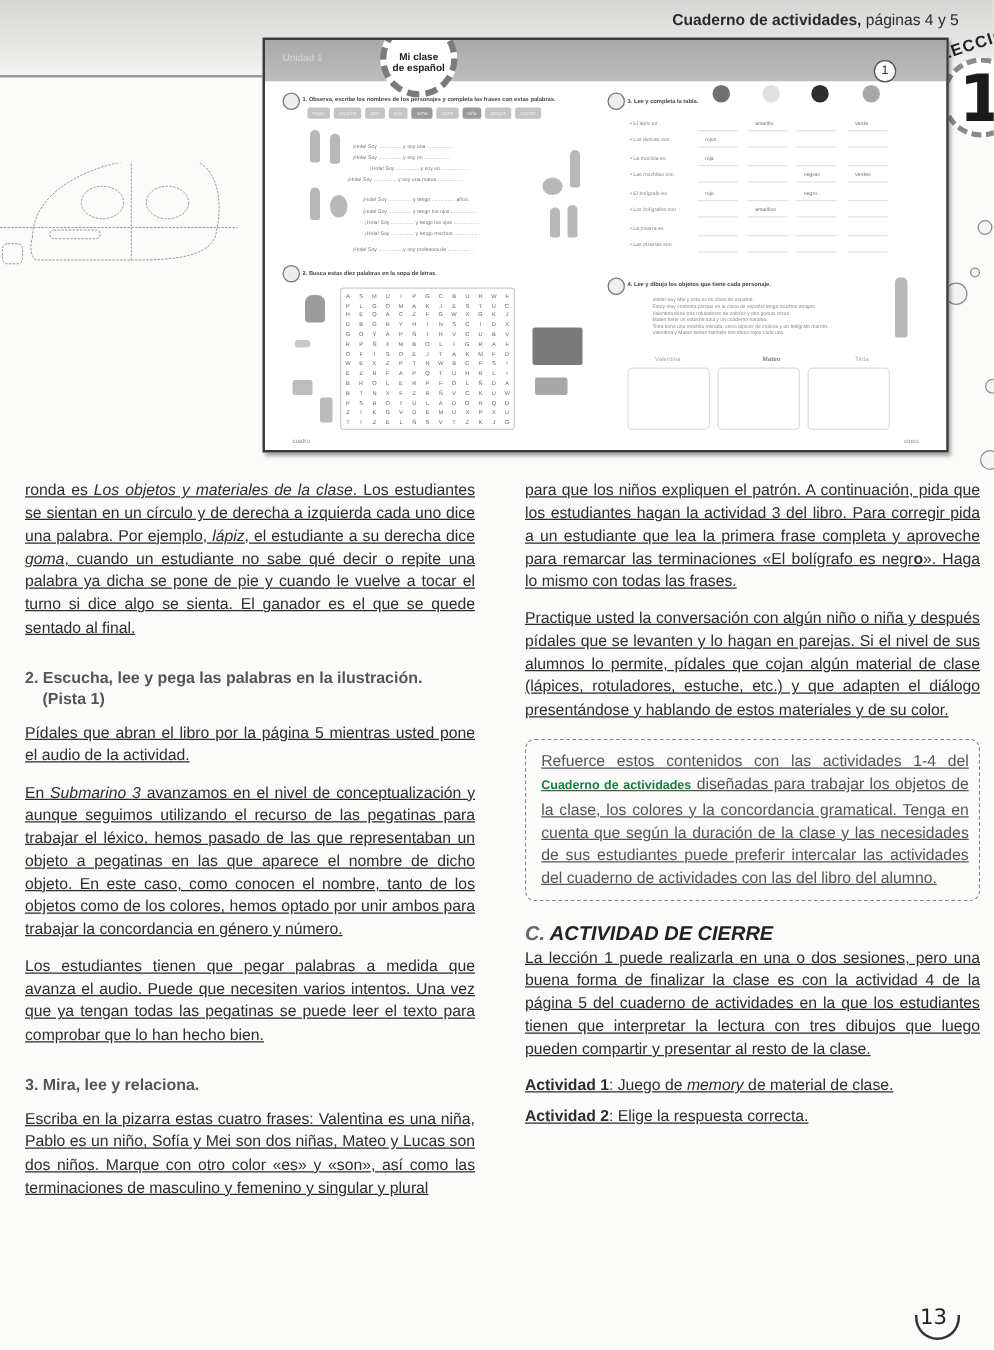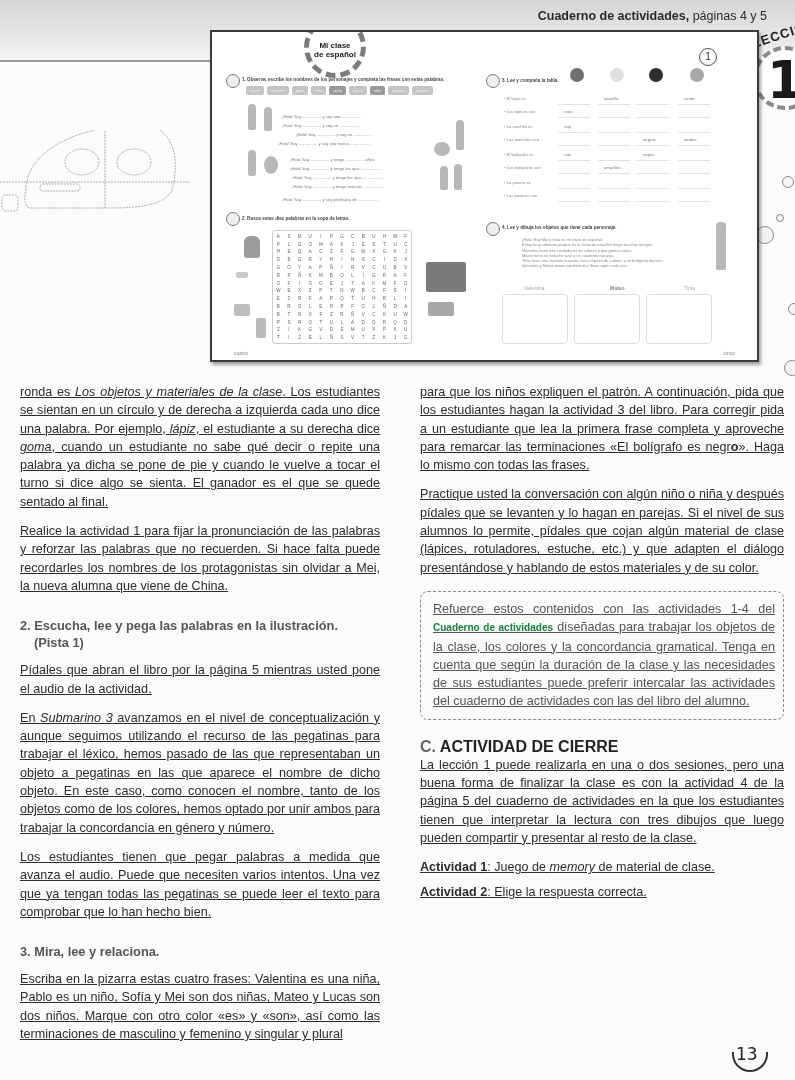--- a/index.html
+++ b/index.html
@@ -95,21 +95,21 @@
   .para {
     font-size: 12.6px; line-height: 18.3px; text-align: justify; margin: 0 0 11px 0; color:#2d2d2d;text-decoration:underline;
   }
   .h-sec { font-size: 12.8px; font-weight: bold; color: #555; margin: 0 0 10px 0; line-height: 17px; }
   .h-sec .indent { padding-left: 14px; display: block; }
   .note-box {
     border: 1.3px dashed #8a8a8a; border-radius: 8px; padding: 8px 8px 8px 12px; margin: 2px 0 18px 0;
   }
   .note-box .para { color: #555; margin: 0; }
   .note-box b { color: #15803d; font-size: 10px; }
-  .h-big { font-size: 16px; font-weight: bold; color:#222; margin: 0; line-height: 18px; }
+  .h-big { font-size: 16px; font-weight: bold; color:#222; margin: 0; line-height: 18px; font-style: italic; }
   .h-big .letter { color:#666; }
   .dig-icon { display: inline-block; width: 30px; height: 28px; vertical-align: -4px; margin-left: 8px; }
   .page-number {
     position: absolute; left: 736px; top: 1044px; font-size: 17px; color:#222; font-family: "DejaVu Sans", sans-serif;
   }
   .page-number-arc {
     position: absolute; left: 732px; top: 1052px; width: 32px; height: 18px;
     border: 2px solid #333; border-top: none; border-radius: 0 0 18px 18px;
   }
 </style>
@@ -143,20 +143,23 @@
   <rect x="2" y="65" width="16" height="16" rx="4"></rect>
 </svg>
 
 <div class="bubble" style="left:782px;top:176px;width:10px;height:10px;"></div>
 <div class="bubble" style="left:776px;top:214px;width:6px;height:6px;"></div>
 <div class="bubble" style="left:756px;top:226px;width:16px;height:16px;"></div>
 <div class="bubble" style="left:788px;top:303px;width:10px;height:10px;"></div>
 <div class="bubble" style="left:784px;top:360px;width:14px;height:14px;"></div>
 
 <div class="spread">
+  <div class="spread-header">
+    <div class="unidad">Unidad 1</div>
+  </div>
   <div class="mi-clase">
     <div>Mi clase</div>
     <div>de español</div>
   </div>
   <div class="page-num-badge">1</div>
 
   <div class="ex-icon" style="left:14px;top:42px;"></div>
   <div class="ex-title" style="left:30px;top:45px;">1. Observa, escribe los nombres de los personajes y completa las frases con estas palabras.</div>
   <div class="chips">
     <span class="chip">mujer</span>
@@ -457,21 +460,20 @@
   <div class="draw-box" style="left:434px;"></div>
 
   <div class="foot-page" style="left:22px;">cuatro</div>
   <div class="foot-page" style="right:22px;">cinco</div>
 </div>
 
 <div class="col" style="left:20px;top:383px;width:360px;">
   <p class="para">
     <span>ronda es </span><i>Los objetos y materiales de la clase</i><span>. Los estudiantes se sientan en un círculo y de derecha a izquierda cada uno dice una palabra. Por ejemplo, </span><i>lápiz</i><span>, el estudiante a su derecha dice </span><i>goma</i><span>, cuando un estudiante no sabe qué decir o repite una palabra ya dicha se pone de pie y cuando le vuelve a tocar el turno si dice algo se sienta. El ganador es el que se quede sentado al final.</span>
   </p>
-  <p class="para">Realice la actividad 1 para fijar la pronunciación de las palabras y reforzar las palabras que no recuerden. Si hace falta puede recordarles los nombres de los protagonistas sin olvidar a Mei, la nueva alumna que viene de China.</p>
   <div class="h-sec" style="margin-top:22px;">
     <span>2. Escucha, lee y pega las palabras en la ilustración.</span>
     <span class="indent">(Pista 1)</span>
   </div>
   <p class="para">Pídales que abran el libro por la página 5 mientras usted pone el audio de la actividad.</p>
   <p class="para">
     <span>En </span><i>Submarino 3</i><span> avanzamos en el nivel de conceptualización y aunque seguimos utilizando el recurso de las pegatinas para trabajar el léxico, hemos pasado de las que representaban un objeto a pegatinas en las que aparece el nombre de dicho objeto. En este caso, como conocen el nombre, tanto de los objetos como de los colores, hemos optado por unir ambos para trabajar la concordancia en género y número.</span>
   </p>
   <p class="para">Los estudiantes tienen que pegar palabras a medida que avanza el audio. Puede que necesiten varios intentos. Una vez que ya tengan todas las pegatinas se puede leer el texto para comprobar que lo han hecho bien.</p>
   <div class="h-sec" style="margin-top:22px;">3. Mira, lee y relaciona.</div>

